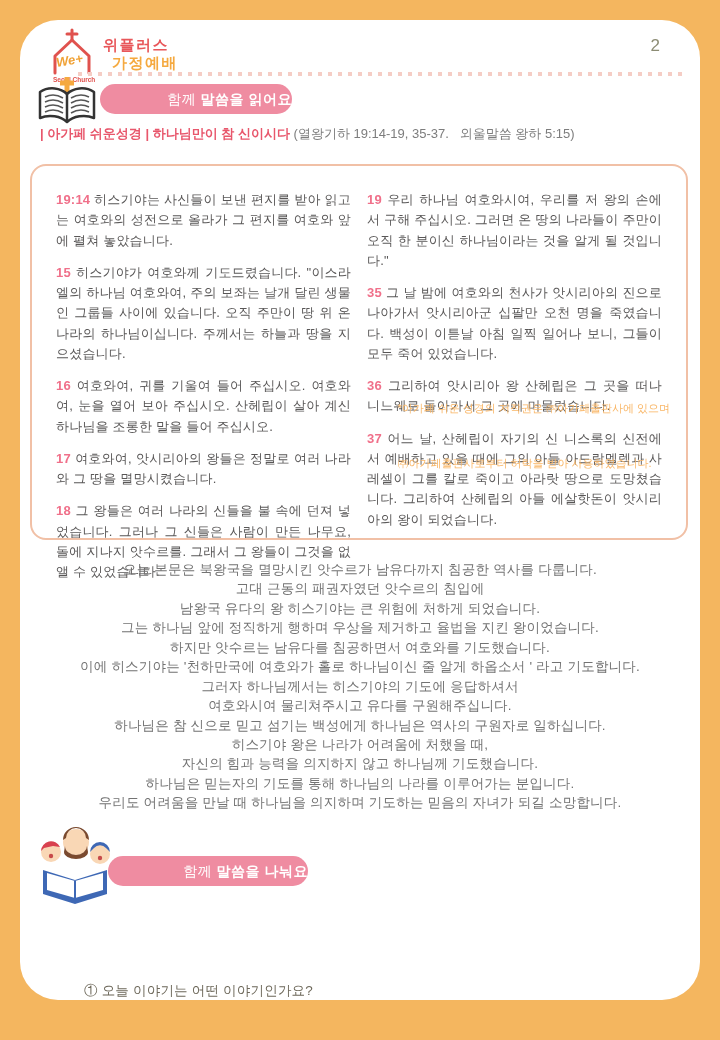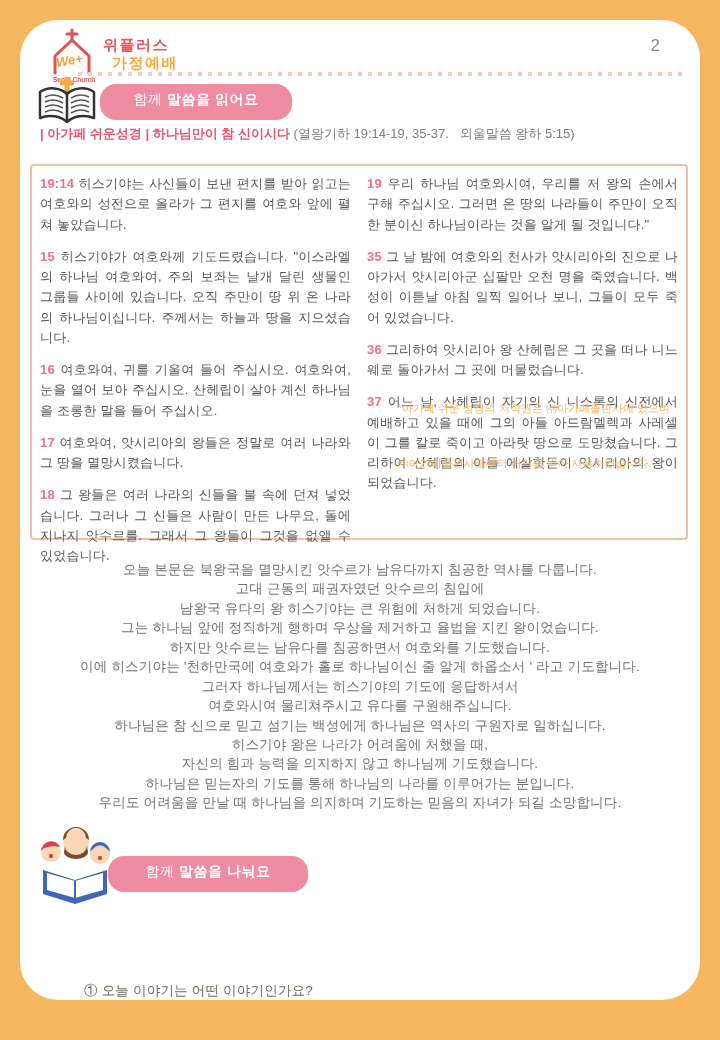--- a/index.html
+++ b/index.html
@@ -21,34 +21,34 @@
   .pagenum { position:absolute; top:16px; right:40px; font-size:17px; color:#8C8C74; }
   .dashline {
     position:absolute; top:52px; left:58px; right:16px; height:4px;
     background:repeating-linear-gradient(90deg,#F5CDC5 0 4px,transparent 4px 10px);
   }
   
   .book-icon { position:absolute; left:16px; top:56px; }
   .family-icon { position:absolute; left:16px; top:804px; }
   .pill {
     position:absolute; background:#EF8CA1; color:#fff; border-radius:16px;
-    height:36px; line-height:30px; text-align:center; font-size:14px;
+    height:30px; line-height:30px; text-align:right; font-size:14px;
     letter-spacing:0.5px;
   }
   #pill1 { left:80px; top:64px; width:192px; }
   #pill2 { left:88px; top:820px; width:200px;margin-top:16px; }
   .pill b { font-weight:800; }
   
   .subtitle { position:absolute; left:20px; top:105px; font-size:13px; }
   .subtitle-title { color:#E8576C; font-weight:800; }
   .subtitle-ref { color:#7D7D7D; white-space:pre-wrap; }
   
   .verse-box {
     position:absolute; left:10px; top:144px; width:658px; height:376px;
-    border:2px solid #F1C0A6; border-radius:4px; padding:8px;
+    border:2px solid #F1C0A6; border-radius:16px; padding:24px;
   }
   .cols { display:flex; gap:16px; }
   .col { flex:1; font-size:13px; line-height:1.56; color:#595757; text-align:justify; letter-spacing:0.2px; }
   .verse { margin-bottom:12px; }
   .vnum { color:#F0708A; font-weight:700; }
   .copyright {
     position:absolute; right:16px; bottom:30px; font-size:11px; line-height:1.65;
     color:#F9B666; white-space:pre-wrap;
   }
   

